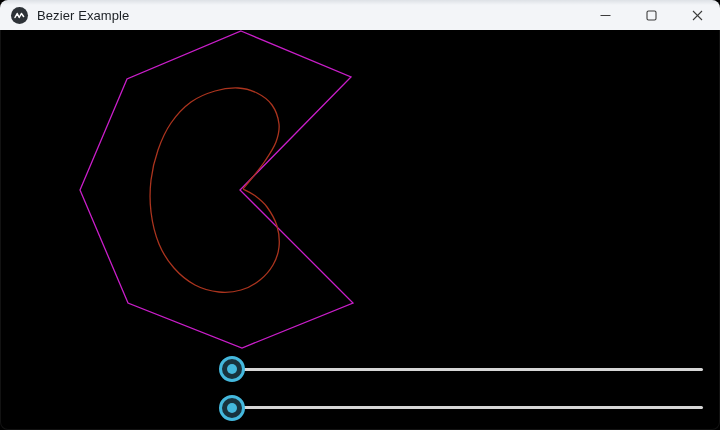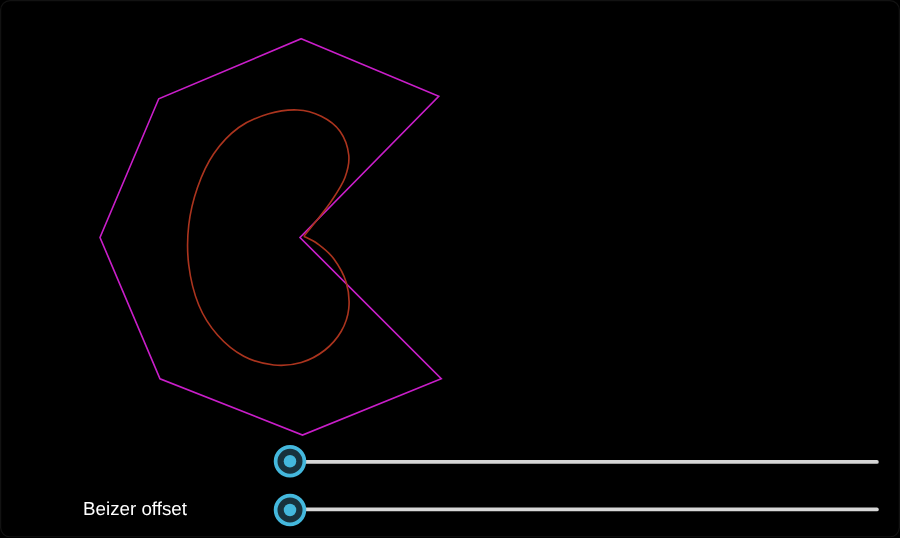--- a/index.html
+++ b/index.html
@@ -65,32 +65,58 @@
   }
   .thumb-1{top:356px;}
   .thumb-2{top:395px;}
   .thumb-dot{width:10px;height:10px;border-radius:50%;background:var(--thumb-ring);}
 </style>
 </head>
 <body>
 
 <div class="window">
 
+  <div class="titlebar">
+    <div class="app-icon">
+      <svg width="11" height="11" viewBox="0 0 11 11">
+        <polyline points="1,7.5 3.2,3.5 5.2,7.5 7.4,3.5 9.6,6.5" fill="none" stroke="#ffffff" stroke-width="1.5" stroke-linecap="round" stroke-linejoin="round"></polyline>
+      </svg>
+    </div>
+    <span class="title-text">Bezier Example</span>
+
+    <div class="win-buttons">
+      <button class="win-btn" aria-label="minimize">
+        <svg width="11" height="11" viewBox="0 0 11 11">
+          <line x1="0.5" y1="5.5" x2="10.5" y2="5.5" stroke="#3c3c3c" stroke-width="1.1"></line>
+        </svg>
+      </button>
+      <button class="win-btn" aria-label="maximize">
+        <svg width="11" height="11" viewBox="0 0 11 11">
+          <rect x="1" y="1" width="9" height="9" rx="1.5" fill="none" stroke="#3c3c3c" stroke-width="1.1"></rect>
+        </svg>
+      </button>
+      <button class="win-btn" aria-label="close">
+        <svg width="11" height="11" viewBox="0 0 11 11">
+          <line x1="1" y1="1" x2="10" y2="10" stroke="#3c3c3c" stroke-width="1.1"></line>
+          <line x1="10" y1="1" x2="1" y2="10" stroke="#3c3c3c" stroke-width="1.1"></line>
+        </svg>
+      </button>
+    </div>
+  </div>
 
   <div class="canvas-area">
     <svg class="scene" width="720" height="400" viewBox="0 0 720 400">
       <polygon fill="none" stroke-width="1.3" stroke-linejoin="miter" points="241,1 351,47 240,160 353,273 242,318 128,273 80,160 127,49" stroke="#c91ec9"></polygon>
       <path fill="none" stroke-width="1.3" d="M 243,159 C 244.5,157.2 248.3,152.7 252,148 C 255.7,143.3 261.0,137.0 265,131 C 269.0,125.0 273.7,118.2 276,112 C 278.3,105.8 279.7,100.2 279,94 C 278.3,87.8 275.7,80.2 272,75 C 268.3,69.8 262.7,65.8 257,63 C 251.3,60.2 245.0,58.3 238,58 C 231.0,57.7 222.8,58.7 215,61 C 207.2,63.3 198.3,66.7 191,72 C 183.7,77.3 176.5,85.0 171,93 C 165.5,101.0 161.3,110.5 158,120 C 154.7,129.5 152.2,139.7 151,150 C 149.8,160.3 149.7,171.3 151,182 C 152.3,192.7 155.2,204.7 159,214 C 162.8,223.3 168.0,231.2 174,238 C 180.0,244.8 187.5,251.0 195,255 C 202.5,259.0 211.3,261.2 219,262 C 226.7,262.8 234.2,262.0 241,260 C 247.8,258.0 254.7,254.2 260,250 C 265.3,245.8 269.8,240.5 273,235 C 276.2,229.5 278.3,223.5 279,217 C 279.7,210.5 279.0,202.7 277,196 C 275.0,189.3 270.8,182.2 267,177 C 263.2,171.8 258.0,168.0 254,165 C 250.0,162.0 244.8,160.0 243,159 " stroke="#ab341e"></path>
     </svg>
   </div>
 
   <div class="slider-track track-1"></div>
   <div class="slider-thumb thumb-1" role="slider" style="left: 219px;">
     <div class="thumb-dot"></div>
   </div>
 
-  <span class="slider-label label-2">Beizer offset</span>
   <div class="slider-track track-2"></div>
   <div class="slider-thumb thumb-2" role="slider" style="left: 219px;">
     <div class="thumb-dot"></div>
   </div>
 
 </div>
 
 </body></html>

